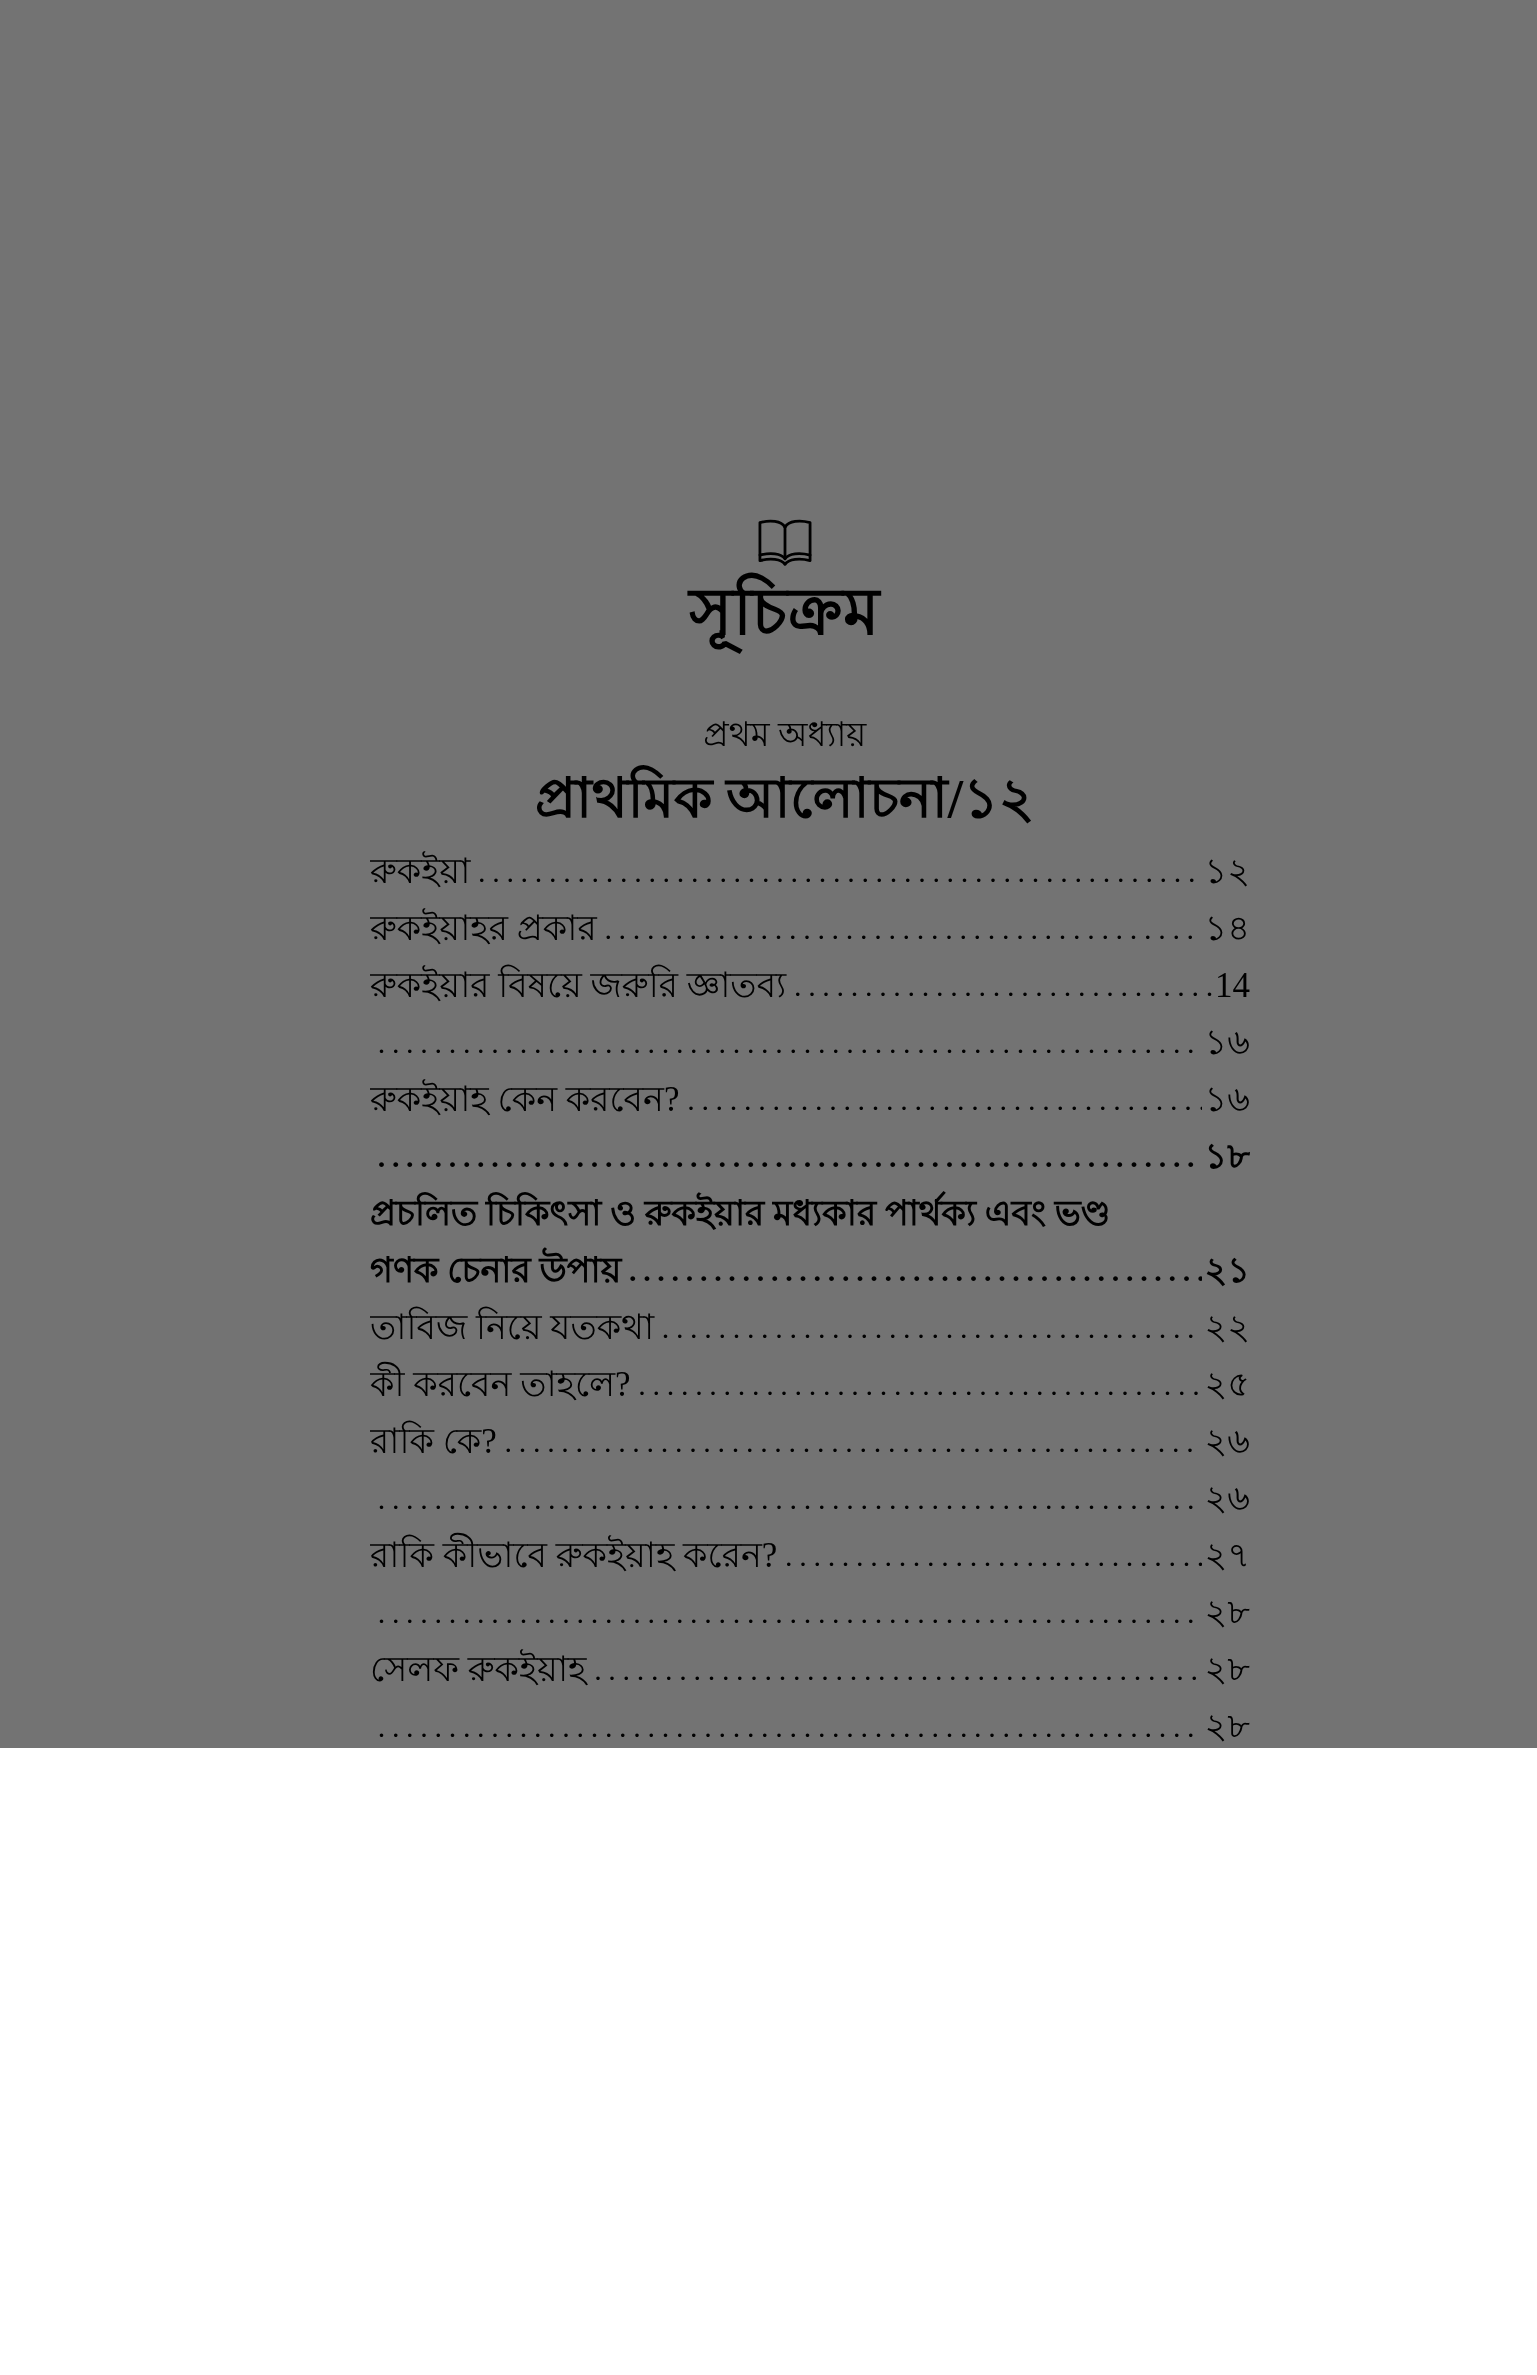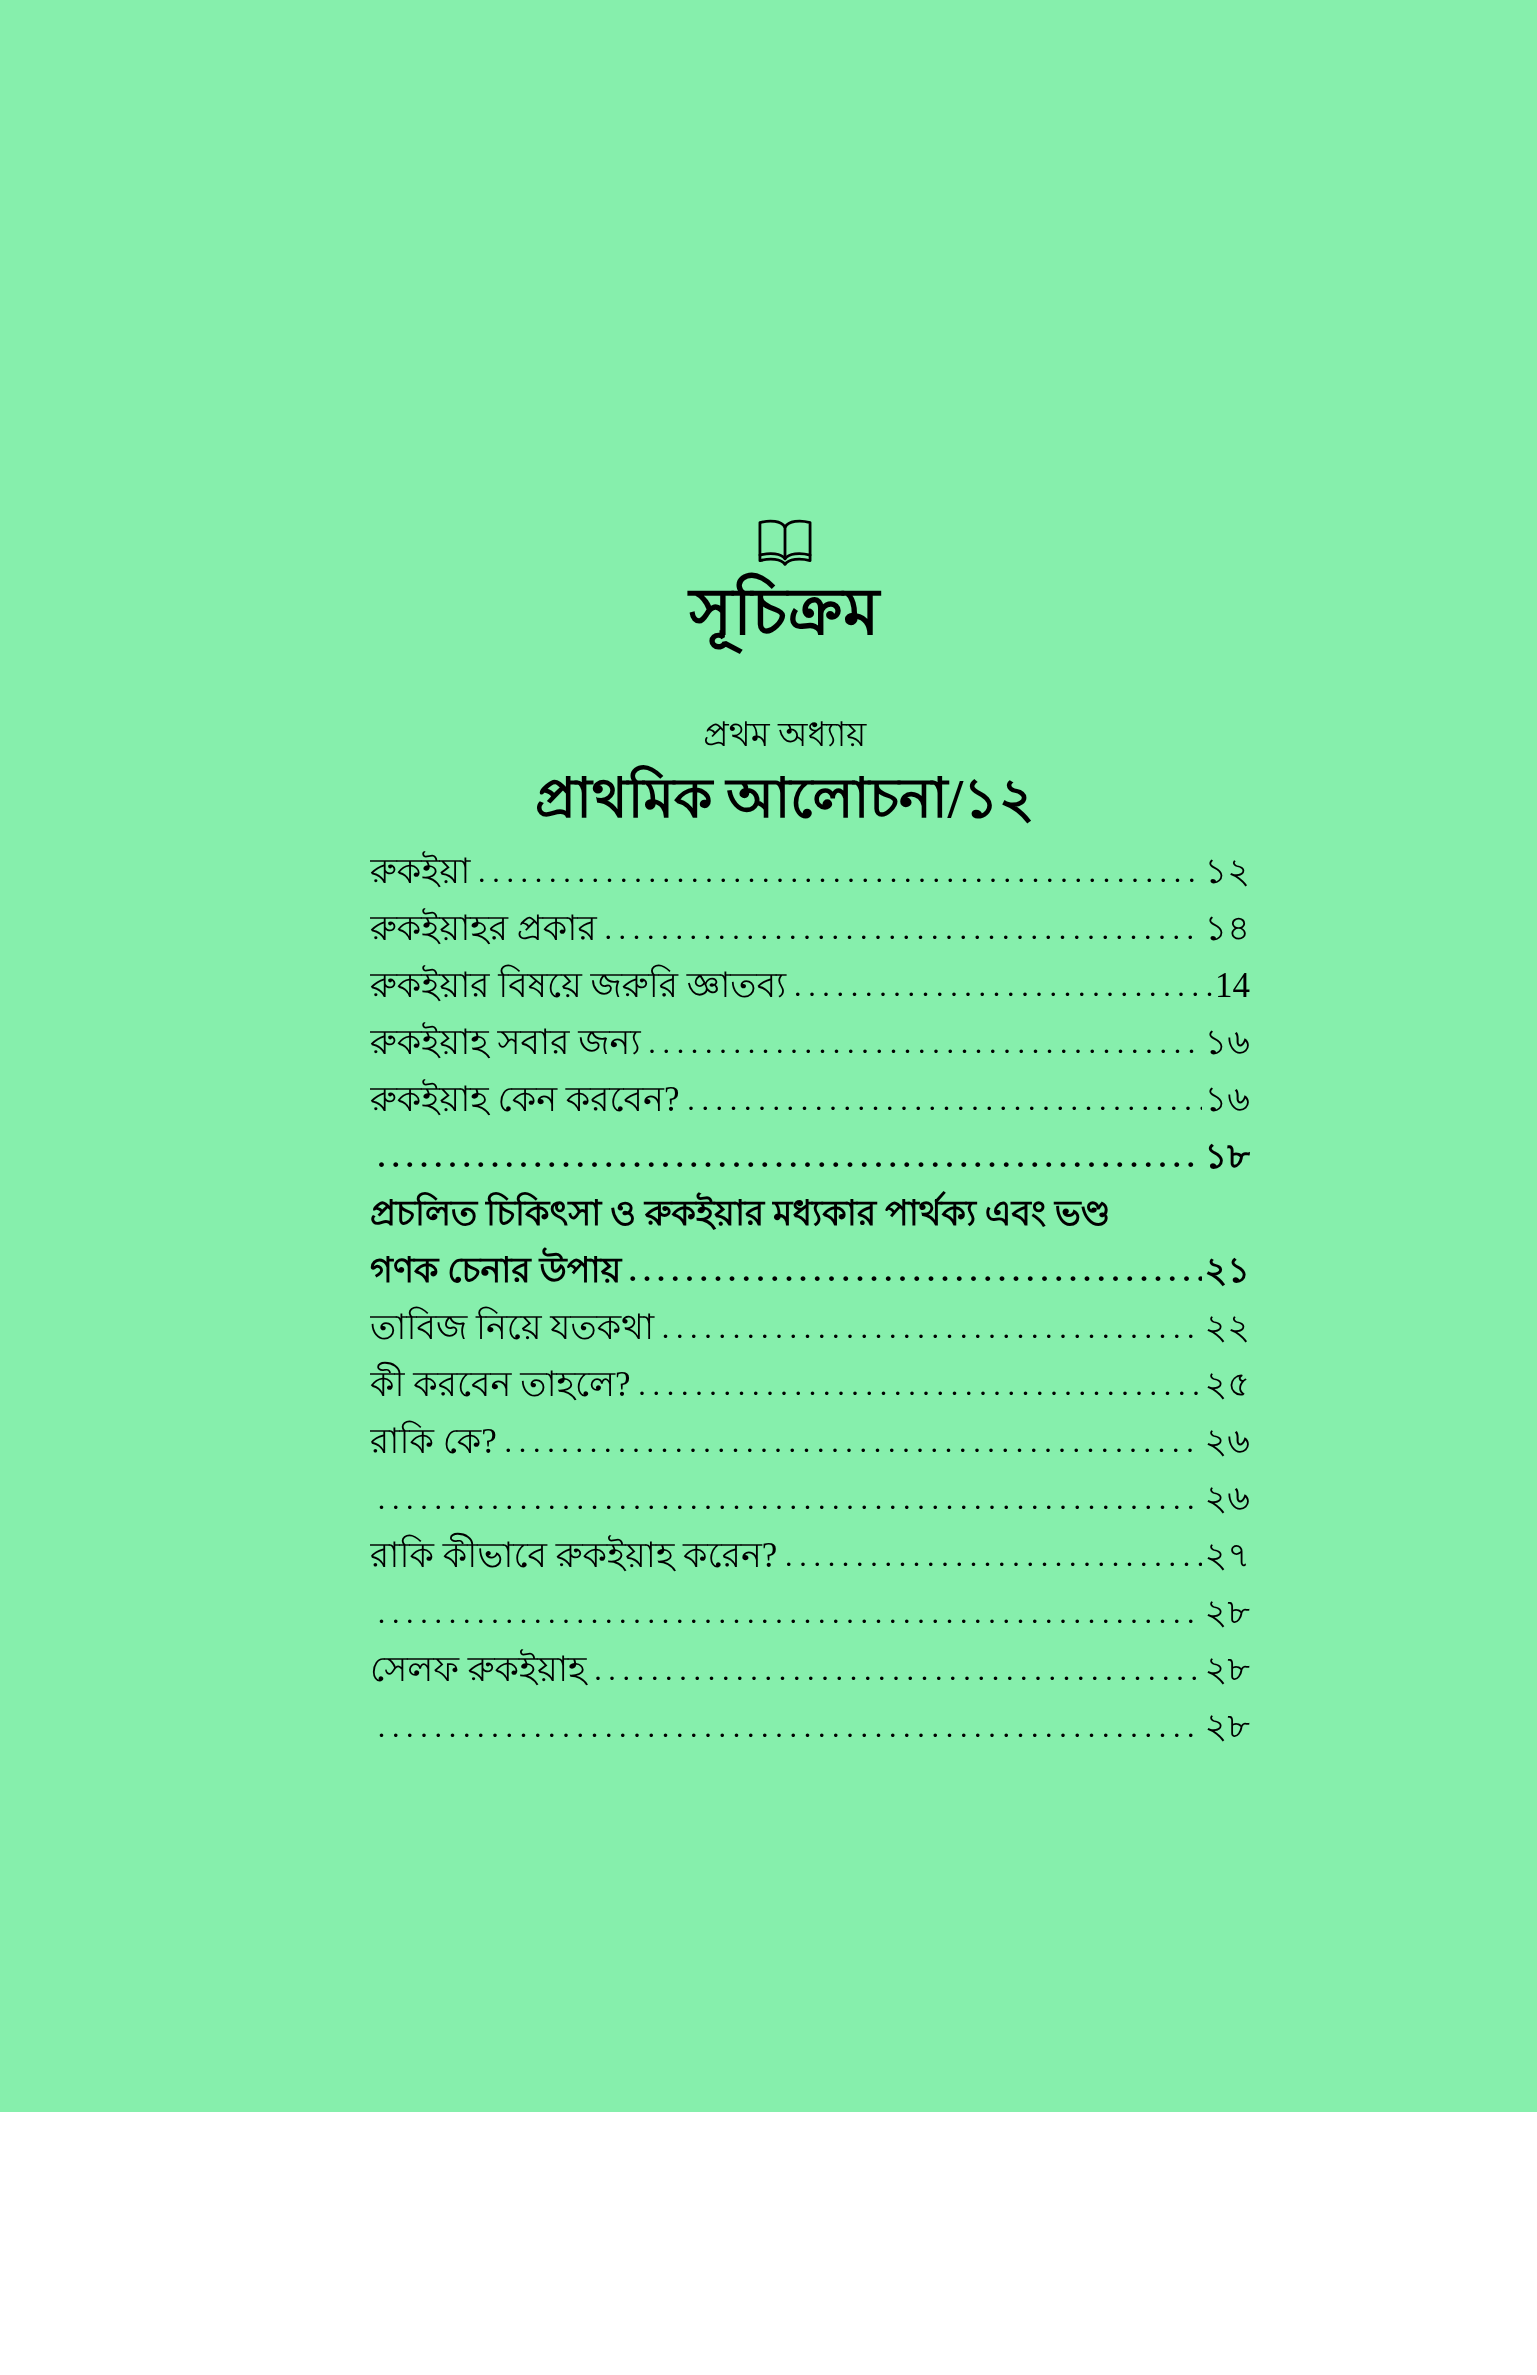--- a/index.html
+++ b/index.html
@@ -3,22 +3,22 @@
 <meta charset="utf-8">
 <style>
   html, body {
     margin: 0;
     padding: 0;
     background: #ffffff;
   }
   .page {
     position: relative;
     width: 1537px;
-    height: 2112px;
-    background: #86efac;
+    height: 1748px;
+    background: #737373;
     color: #000000;
     font-family: "Liberation Serif", "DejaVu Serif", serif;
     overflow: hidden;
   }
   .header {
     position: absolute;
     top: 517px;
     left: 16.3px;
     width: 1537px;
     text-align: center;
@@ -111,21 +111,20 @@
         <span class="label">রুকইয়াহর প্রকার</span>
         <span class="leader">................................................................................................................................................................</span>
         <span class="pagenum">১৪</span>
       </div>
       <div class="row">
         <span class="label">রুকইয়ার বিষয়ে জরুরি জ্ঞাতব্য</span>
         <span class="leader">................................................................................................................................................................</span>
         <span class="pagenum">14</span>
       </div>
       <div class="row">
-        <span class="label">রুকইয়াহ সবার জন্য</span>
         <span class="leader">................................................................................................................................................................</span>
         <span class="pagenum">১৬</span>
       </div>
       <div class="row">
         <span class="label">রুকইয়াহ কেন করবেন?</span>
         <span class="leader">................................................................................................................................................................</span>
         <span class="pagenum">১৬</span>
       </div>
       <div class="row bold">
         <span class="leader">................................................................................................................................................................</span>

